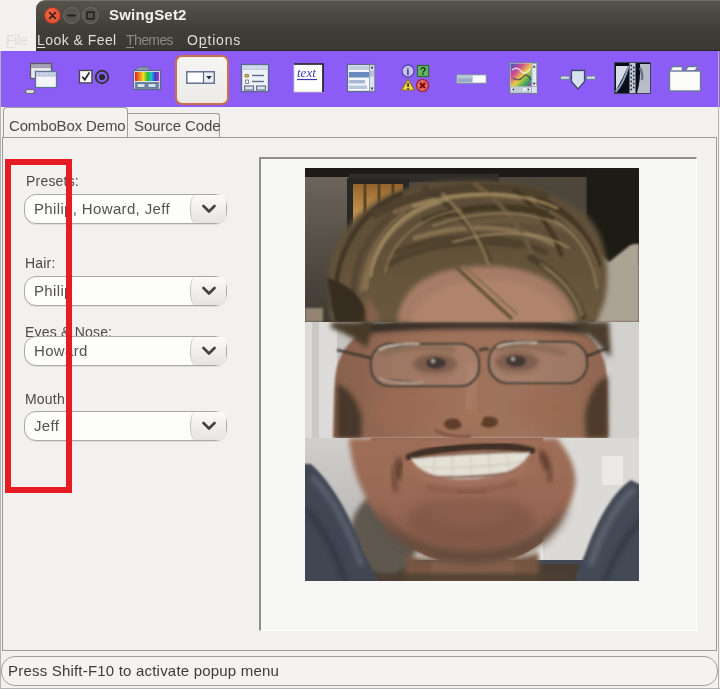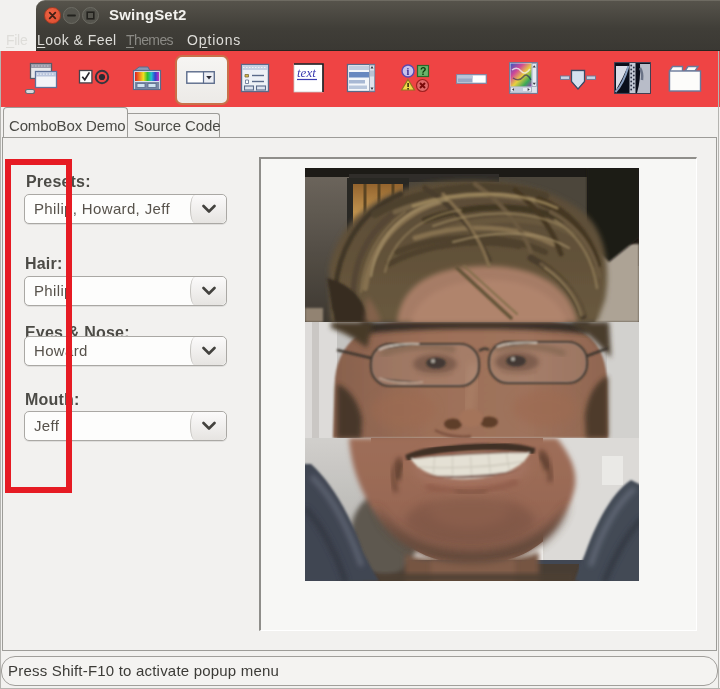--- a/index.html
+++ b/index.html
@@ -18,39 +18,39 @@
   #btn-max{left:46px;background:#55544d;border:1px solid #6c6b63;}
   .wbtn svg{position:absolute;left:0;top:0;}
   #wtitle{left:73px;top:5px;font-size:15px;font-weight:bold;color:#f3f2ef;letter-spacing:0.2px;}
   
   #menubar{left:0;top:28px;width:720px;height:23px;
     background:transparent;
     color:#deddd9;font-size:14px;padding-left:48px;}
   .mitem{position:absolute;top:4px;white-space:nowrap;}
   .mn{text-decoration:underline;text-underline-offset:2px;}
   
-  #toolbar{left:0;top:51px;width:720px;height:56px;background:#ef4444;}
+  #toolbar{left:0;top:51px;width:720px;height:56px;background:#8b5cf6;}
   #tb-sel{left:175px;top:4px;width:54px;height:50px;border:2px solid #c8714a;
      border-radius:7px;background:linear-gradient(#f6f5f3,#eceae7);box-sizing:border-box;}
   
   #tab1{left:3px;top:107px;width:125px;height:31px;background:#f3f2f0;
     border:1px solid #9d9c98;border-bottom:none;border-radius:4px 4px 0 0;
     box-sizing:border-box;}
   #tab1 span{position:absolute;left:5px;top:9px;font-size:15px;letter-spacing:-0.15px;color:#4a4a45;white-space:nowrap;}
   #tab2{left:128px;top:113px;width:92px;height:25px;
     border:1px solid #9d9c98;border-bottom:none;border-left:none;border-radius:0 3px 0 0;
     box-sizing:border-box;}
   #tab2 span{position:absolute;left:6px;top:3px;font-size:15px;letter-spacing:-0.1px;color:#4a4a45;white-space:nowrap;}
   
   #pane{left:2px;top:137px;width:715px;height:514px;
     border:1px solid #9d9c98;box-sizing:border-box;background:#f2f1ef;}
   
-  .lbl{position:absolute;font-size:16px;color:#4c4b46;letter-spacing:0.2px;font-weight:bold;}
+  .lbl{position:absolute;font-size:14px;color:#4c4b46;letter-spacing:0.2px;}
   .combo{position:absolute;left:24px;width:203px;height:30px;
-    border:1px solid #aaa8a4;border-radius:5px;background:#fdfdfc;
+    border:1px solid #aaa8a4;border-radius:12px;background:#fdfdfc;
     box-sizing:border-box;box-shadow:0 1px 0 rgba(0,0,0,0.08);}
   .combo .txt{position:absolute;left:9px;top:5px;font-size:15px;letter-spacing:0.35px;color:#57524b;}
   .combo .arr{position:absolute;right:0;top:0;width:35px;height:28px;
     border-left:1px solid #c5c3bf;border-radius:5px 5px 5px 5px / 13px 5px 5px 13px;
     background:linear-gradient(#fbfafa,#e6e4e1);}
   .combo .arr svg{position:absolute;left:11px;top:9px;}
   
   #panel{left:259px;top:157px;width:438px;height:474px;background:#f7f7f5;
     border-top:2px solid #8f8e8a;border-left:2px solid #8f8e8a;
     border-right:1px solid #fff;border-bottom:1px solid #fff;box-sizing:border-box;}

